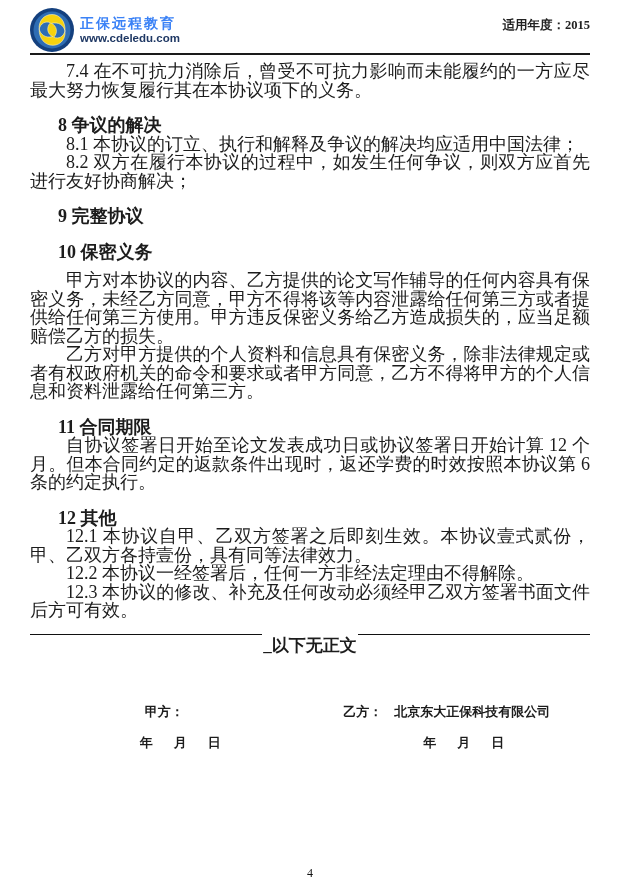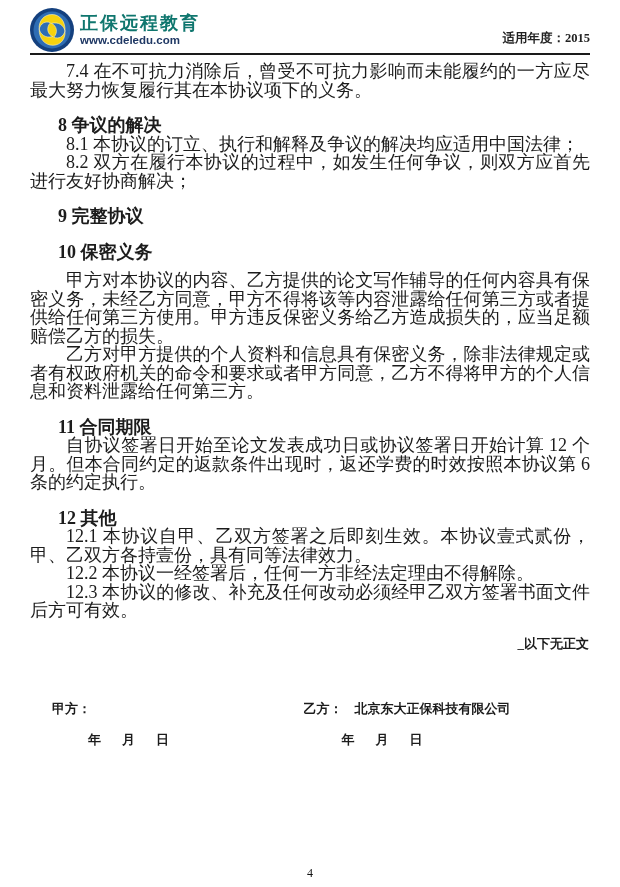--- a/index.html
+++ b/index.html
@@ -21,54 +21,53 @@
     align-items:flex-end;
     justify-content:space-between;
     border-bottom:2px solid #1a1a1a;
     box-sizing:content-box;
   }
   .brand{display:flex;align-items:center;gap:6px;margin-bottom:1px;}
   .logo-icon{width:44px;height:44px;flex:0 0 auto;}
   .brand-text{display:flex;flex-direction:column;line-height:1.05;}
   .brand-name{
     font-family:"Liberation Sans","DejaVu Sans",sans-serif;
-    font-weight:700;font-size:18px;color:#0f766e;letter-spacing:2px;
+    font-weight:700;font-size:14px;color:#3b82f6;letter-spacing:2px;
   }
   .brand-url{
     font-family:"Liberation Sans","DejaVu Sans",sans-serif;
     font-weight:700;font-size:11.5px;color:#1f3864;margin-top:2px;
   }
   .year-label{
     font-weight:700;font-size:12.5px;color:#222;
-    padding-bottom:6px;
+    padding-bottom:19px;
   }
   
   .doc-body{
     margin:0 30px;
     padding-top:7px;
     font-size:18px;
     line-height:18.5px;
     text-align:justify;
   }
   .blk{margin:0;text-indent:2em;}
   .blk-h{font-weight:700;text-indent:1.55em;margin-top:17px;}
   .spaced-after{margin-bottom:10px;}
   
   .divider{
     margin:14px 30px 0 30px;
-    display:flex;align-items:flex-end;
-    font-size:13px;
-    flex-direction:column;
+    display:flex;align-items:flex-start;
+    font-size:17px;
   }
   .d-line{flex:1 1 auto;border-top:1.5px solid #111;}
   .d-text{font-weight:700;padding:0 1px;white-space:nowrap;}
   
   .sig-block{
     margin:46px 30px 0 30px;
-    font-size:13px;font-weight:700;
+    font-size:13px;font-weight:700;text-align:center;
   }
   .sig-row{display:flex;}
   .sig-col-a{width:44%;padding-left:22px;box-sizing:border-box;}
   .sig-col-b{width:56%;padding-left:27px;box-sizing:border-box;}
   .sig-name{margin-left:12px;}
   .sig-dates{display:flex;margin-top:13px;}
   .sig-date-a{width:44%;padding-left:58px;box-sizing:border-box;letter-spacing:4px;}
   .sig-date-b{width:56%;padding-left:65px;box-sizing:border-box;letter-spacing:4px;}
   
   .page-number{

